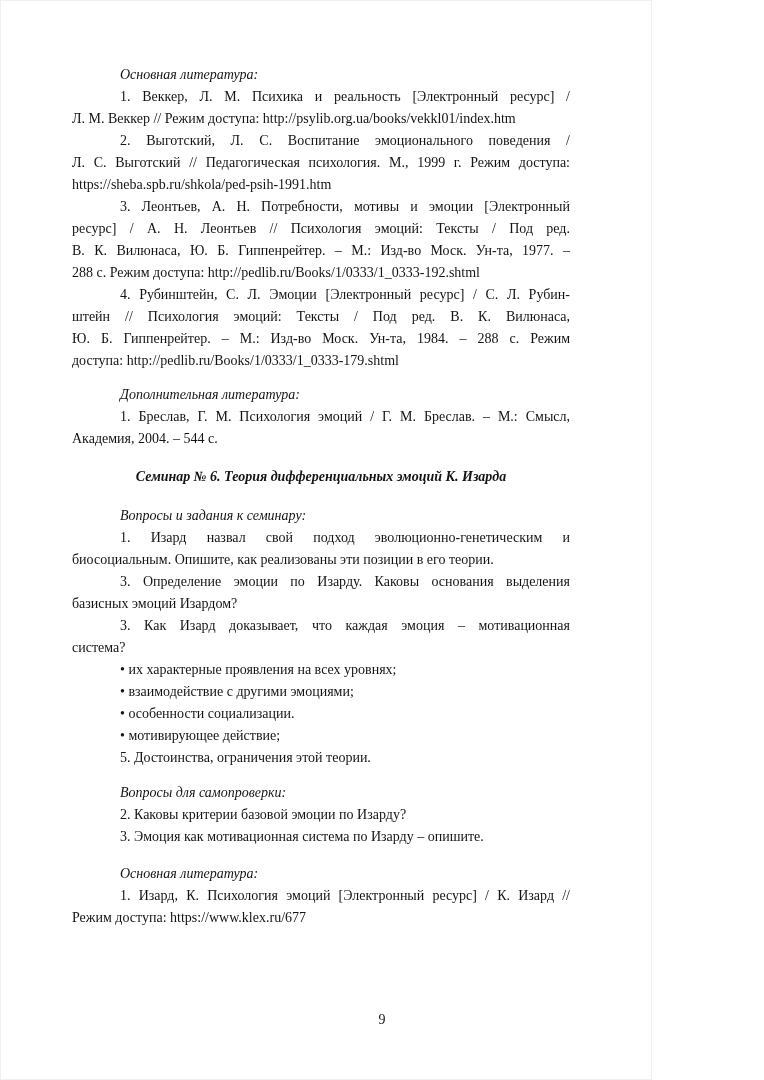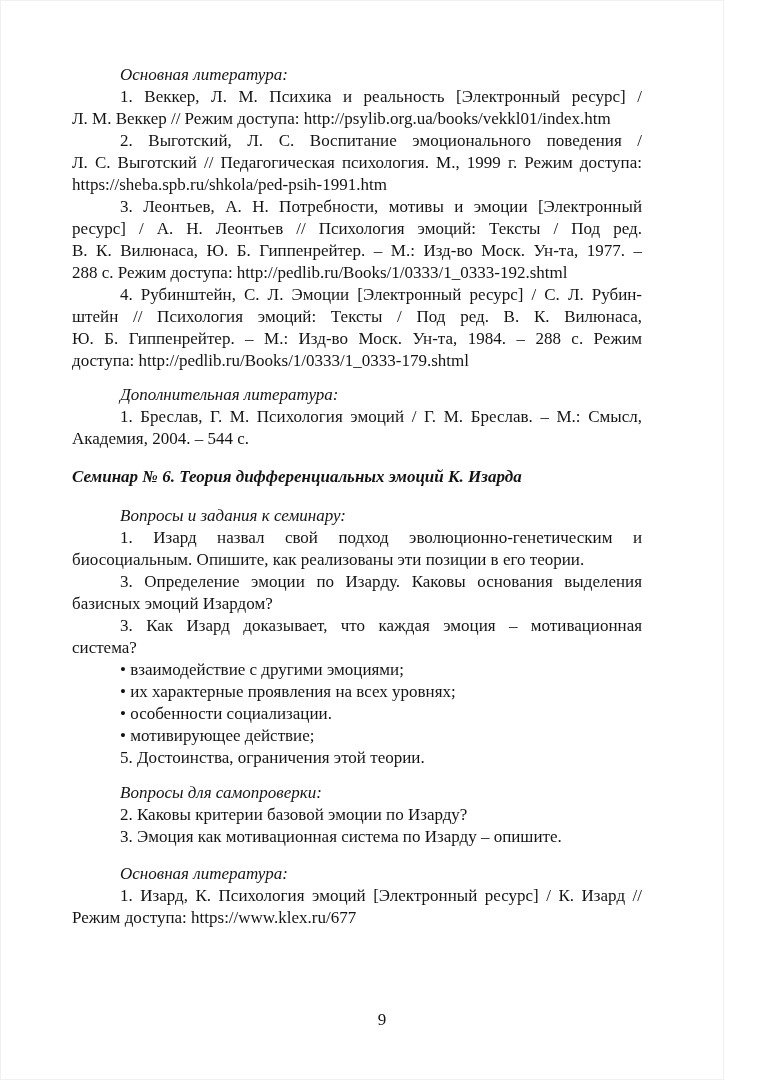--- a/index.html
+++ b/index.html
@@ -2,38 +2,38 @@
 <html><head>
 <meta charset="utf-8">
 <style>
   html, body {
     margin: 0;
     padding: 0;
     background: #ffffff;
   }
   .page {
     position: relative;
-    width: 724px;
+    width: 652px;
     height: 1080px;
     background: #ffffff;
     box-sizing: border-box;
     padding: 64px 82px 0 72px;
     color: #141414;
     font-family: "Liberation Serif", "DejaVu Serif", serif;
-    font-size: 17px;
+    font-size: 14px;
     line-height: 22px;
     outline: 1px solid #f0f0f0;
     outline-offset: -1px;
     overflow: hidden;
   }
   .ln   { text-align: left; white-space: normal; }
   .jst  { text-align: justify; text-align-last: justify; }
   .ind  { text-indent: 48px; }
   .it   { font-style: italic; }
-  .hd   { font-weight: bold; font-style: italic; text-indent: 0; }
+  .hd   { font-weight: bold; font-style: italic; text-align: center; text-indent: 0; }
   .mt12 { margin-top: 12px; }
   .mt13 { margin-top: 13px; }
   .mt15 { margin-top: 15px; }
   .mt16 { margin-top: 16px; }
   .mt17 { margin-top: 17px; }
   .pagenum {
     position: absolute;
     bottom: 49px;
     left: 0;
     width: 764px;
@@ -63,22 +63,22 @@
     <div class="ln jst ind">1. Бреслав, Г. М. Психология эмоций / Г. М. Бреслав. – М.: Смысл,</div>
     <div class="ln">Академия, 2004. – 544 с.</div>
     <div class="ln hd mt16">Семинар № 6. Теория дифференциальных эмоций К. Изарда</div>
     <div class="ln it ind mt17">Вопросы и задания к семинару:</div>
     <div class="ln jst ind">1. Изард назвал свой подход эволюционно-генетическим и</div>
     <div class="ln">биосоциальным. Опишите, как реализованы эти позиции в его теории.</div>
     <div class="ln jst ind">3. Определение эмоции по Изарду. Каковы основания выделения</div>
     <div class="ln">базисных эмоций Изардом?</div>
     <div class="ln jst ind">3. Как Изард доказывает, что каждая эмоция – мотивационная</div>
     <div class="ln">система?</div>
+    <div class="ln ind">• их характерные проявления на всех уровнях;</div>
     <div class="ln ind">• взаимодействие с другими эмоциями;</div>
-    <div class="ln ind">• их характерные проявления на всех уровнях;</div>
     <div class="ln ind">• особенности социализации.</div>
     <div class="ln ind">• мотивирующее действие;</div>
     <div class="ln ind">5. Достоинства, ограничения этой теории.</div>
     <div class="ln it ind mt13">Вопросы для самопроверки:</div>
     <div class="ln ind">2. Каковы критерии базовой эмоции по Изарду?</div>
     <div class="ln ind">3. Эмоция как мотивационная система по Изарду – опишите.</div>
     <div class="ln it ind mt15">Основная литература:</div>
     <div class="ln jst ind">1. Изард, К. Психология эмоций [Электронный ресурс] / К. Изард //</div>
     <div class="ln">Режим доступа: https://www.klex.ru/677</div>
   </main>

